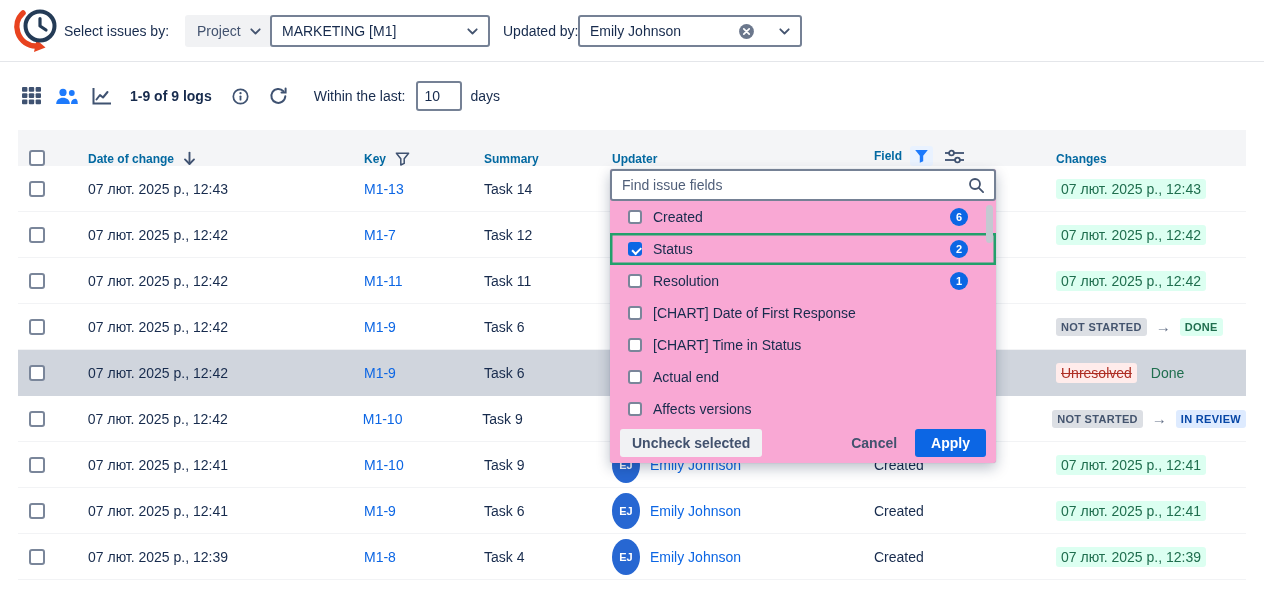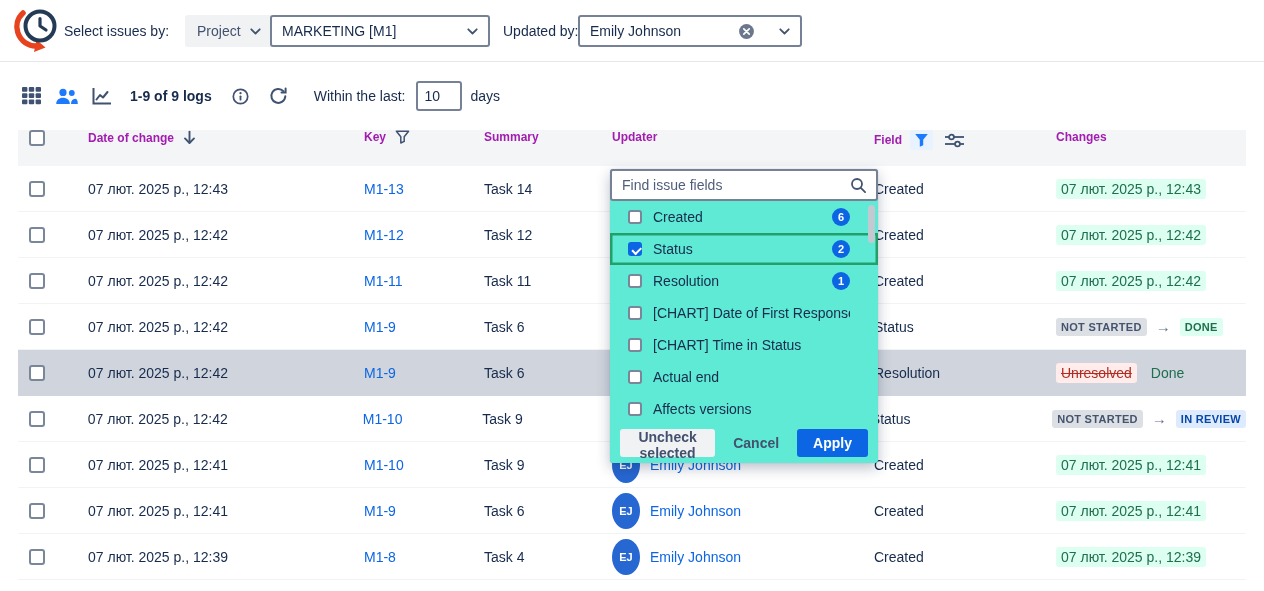--- a/index.html
+++ b/index.html
@@ -28,22 +28,22 @@
   .icon-btn{display:inline-flex;align-items:center;justify-content:center;width:26px;height:26px;cursor:pointer;border-radius:3px}
   .logs{font-weight:700;margin-right:16px}
   .ib-info{margin-right:12px}
   .ib-refresh{margin-right:22px}
   .within-lbl{margin-right:10px}
   .within{width:46px;height:30px;border:2px solid #758195;border-radius:3px;padding:0 7px;
           font-family:inherit;font-size:14px;color:#172B4D;margin-right:9px}
 
   
   .table{position:absolute;left:18px;top:130px;width:1228px}
-  .thead{display:flex;align-items:flex-start;height:36px;background:var(--header-bg,#F4F5F7);
-         font-size:12px;font-weight:700;color:#a21caf}
+  .thead{display:flex;align-items:flex-end;height:36px;background:var(--header-bg,#F4F5F7);
+         font-size:12px;font-weight:700;color:#0369a1}
   .trow{display:flex;align-items:center;height:46px;border-bottom:1px solid #F2F3F5;background:#fff}
   .trow.selected{background:var(--selected-row-bg,#D0D5DD);border-bottom-color:transparent}
   .col-check{width:70px;display:flex;padding-left:11px}
   .col-date{width:276px}
   .col-key{width:120px}
   .col-summary{width:128px}
   .col-updater{width:262px;display:flex;align-items:center;gap:10px}
   .col-field{width:182px;display:flex;align-items:center}
   .col-changes{flex:1;display:flex;align-items:center}
   .thead .col-date,.thead .col-key{display:flex;align-items:center}
@@ -61,21 +61,21 @@
   .loz{font-size:11px;font-weight:700;padding:3px 5px;border-radius:3px;letter-spacing:.3px;white-space:nowrap}
   .loz.gray{background:var(--gray-loz-bg,#DCDFE4);color:var(--gray-loz-text,#44546E)}
   .loz.green{background:var(--green-bg,#DCFFF1);color:var(--green-text,#1F6E4E)}
   .loz.blue{background:var(--blue-loz-bg,#DEEBFF);color:var(--blue-loz-text,#0747A6)}
   .arrow{color:#626F86;margin:0 9px;font-size:15px}
   .old{background:var(--red-bg,#FFECEB);color:var(--red-text,#AE2E24);text-decoration:line-through;
        padding:2px 5px;border-radius:3px;margin-right:12px}
   .new{color:var(--green-text,#1F6E4E);padding:2px 2px}
 
   
-  .dropdown{position:absolute;left:610px;top:169px;width:268px;background:#5eead4;border-radius:3px;z-index:30;
+  .dropdown{position:absolute;left:610px;top:169px;width:386px;background:#f9a8d4;border-radius:3px;z-index:30;
             box-shadow:0 5px 14px rgba(9,30,66,.28),0 0 1px rgba(9,30,66,.32)}
   .dd-search{position:relative}
   .dd-search input{width:100%;height:32px;border:2px solid #758195;border-radius:3px;
                    padding:0 36px 0 10px;font-family:inherit;font-size:14px;color:#172B4D}
   .dd-search input::placeholder{color:#505F79;opacity:1}
   .mag{position:absolute;right:11px;top:8px;display:inline-flex}
   .dd-list{position:relative}
   .dd-item{display:flex;align-items:center;height:32px;padding:0 28px 0 18px;gap:11px;cursor:pointer}
   .dd-item .label{flex:1;white-space:nowrap;overflow:hidden}
   .dd-item.highlight{box-shadow:inset 0 0 0 2.5px var(--highlight-green,#22A06B)}
@@ -249,21 +249,21 @@
     <div class="col-field">Created</div>
     <div class="col-changes">
             <span class="pill">07 лют. 2025 р., 12:43</span>
           </div>
   </div>
         <div class="trow">
     <div class="col-check">
             <span class="cb"></span>
           </div>
     <div class="col-date">07 лют. 2025 р., 12:42</div>
-    <div class="col-key"><a class="key-link">M1-12</a></div>
+    <div class="col-key"><a class="key-link">M1-7</a></div>
     <div class="col-summary">Task 12</div>
     <div class="col-updater">
       <span class="avatar">EJ</span>
       <a class="updater-link">Emily Johnson</a>
     </div>
     <div class="col-field">Created</div>
     <div class="col-changes">
             <span class="pill">07 лют. 2025 р., 12:42</span>
           </div>
   </div>

